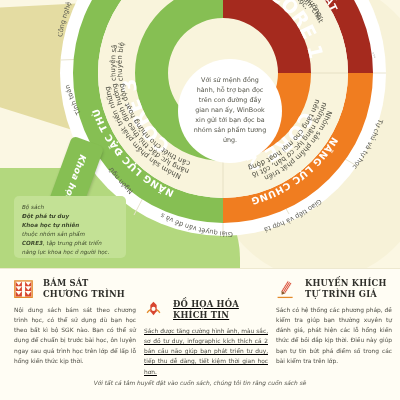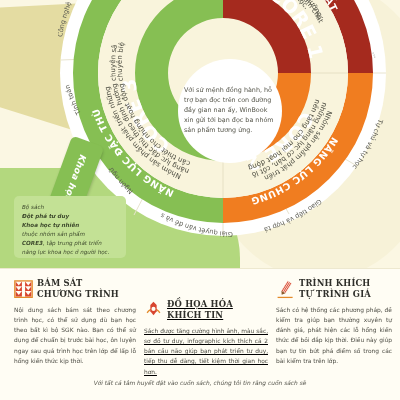--- a/index.html
+++ b/index.html
@@ -47,21 +47,21 @@
   .band-txt{font-weight:bold;fill:#ffffff;}
 
   
   .center-text{
     position:absolute;left:178px;top:59px;width:104px;height:104px;
     border-radius:50%;background:#ffffff;z-index:6;
     display:flex;align-items:center;justify-content:center;
     box-sizing:border-box;padding:6px;
   }
   .center-text p{
-    margin:0;font-size:6.4px;line-height:1.55;color:#55554a;text-align:left;
+    margin:8px;font-size:6.4px;line-height:1.55;color:#55554a;text-align:center;
     font-family:"DejaVu Sans","Liberation Sans",sans-serif;
   }
 
   
   .khoahoc-tab{
     position:absolute;left:58px;top:139px;width:34px;height:78px;
     background:#86bf53;border-radius:5px;z-index:7;
     transform:rotate(20deg);
     box-shadow:1px 2px 3px rgba(0,0,0,.18);
   }
@@ -85,21 +85,21 @@
   .bottom{
     position:absolute;left:0;top:268px;width:400px;height:132px;z-index:9;
     background:#fffdf4;
   }
   .bottom-rule{position:absolute;left:0;top:0;width:400px;height:1px;background:#ede8cf;}
   .col{position:absolute;box-sizing:border-box;}
   .col-1{left:14px;top:10px;width:122px;}
   .col-2{left:144px;top:31px;width:124px;text-decoration:underline;}
   .col-3{left:276px;top:10px;width:116px;}
 
-  .col-head{display:flex;align-items:flex-start;gap:4px;margin-bottom:5px;}
+  .col-head{display:flex;align-items:flex-start;gap:10px;margin-bottom:5px;}
   .col-title{
     font-family:"DejaVu Serif","Liberation Serif",serif;
     font-weight:bold;font-size:8.4px;line-height:1.28;color:#2f2f2a;
     letter-spacing:.2px;
   }
   .col-body{font-size:5.9px;line-height:1.72;color:#4d4d45;text-align:justify;}
 
   .ico{width:19px;height:21px;flex:0 0 19px;position:relative;margin-top:1px;}
 
   .footer-note{
@@ -309,21 +309,21 @@
             <g transform="rotate(32 12 12)">
               <path d="M9 2 h6 v15 h-6 z" fill="#d8452f"></path>
               <path d="M9 2 h6 v15 h-6 z" fill="none" stroke="#fffdf4" stroke-width="0.8"></path>
               <path d="M11 2 v15 M13 2 v15" stroke="#fffdf4" stroke-width="0.9"></path>
               <path d="M9 17 h6 l-3 4 z" fill="#8c5a2b"></path>
             </g>
             <line x1="2" y1="23" x2="21" y2="23" stroke="#e38a2a" stroke-width="1.6"></line>
           </svg>
         </div>
         <div class="col-title">
-          <div>TRÌNH KHÍCH</div>
+          <div>KHUYẾN KHÍCH</div>
           <div>TỰ TRÌNH GIÁ</div>
         </div>
       </div>
       <div class="col-body">Sách có hệ thống các phương pháp, đề kiểm tra giúp bạn thường xuyên tự đánh giá, phát hiện các lỗ hổng kiến thức để bồi đắp kịp thời. Điều này giúp bạn tự tin bứt phá điểm số trong các bài kiểm tra trên lớp.</div>
     </div>
   </div>
 
   <div class="bg-red-corner"></div>
 
   <div class="footer-note">Với tất cả tâm huyết đặt vào cuốn sách, chúng tôi tin rằng cuốn sách sẽ</div>

